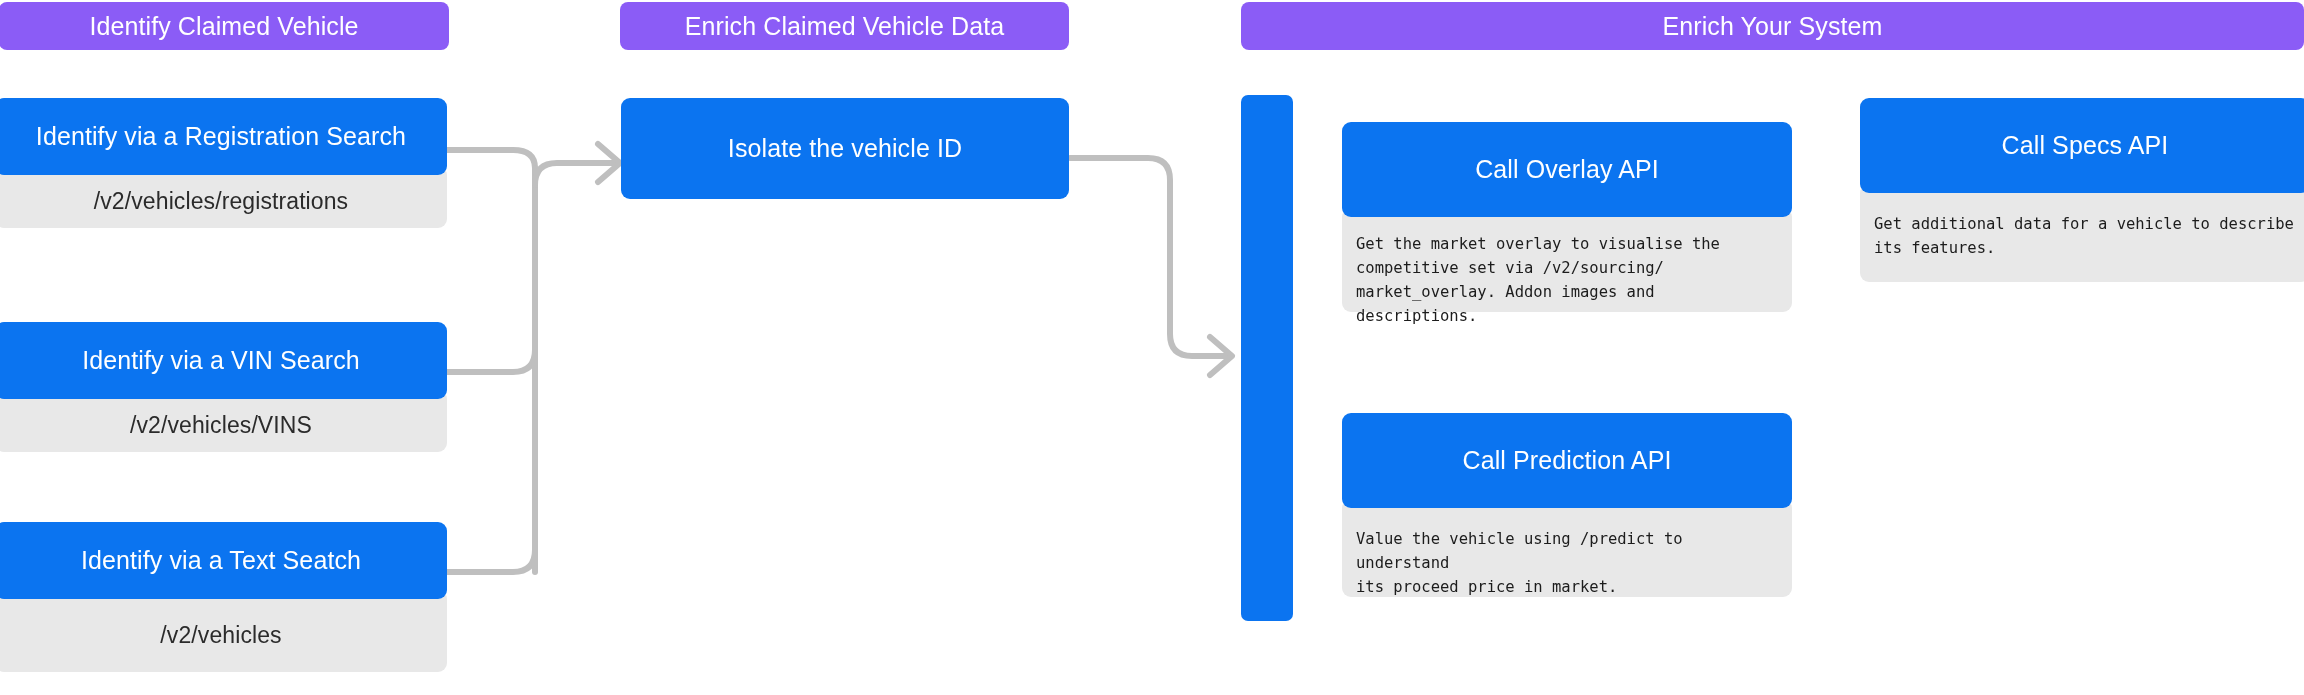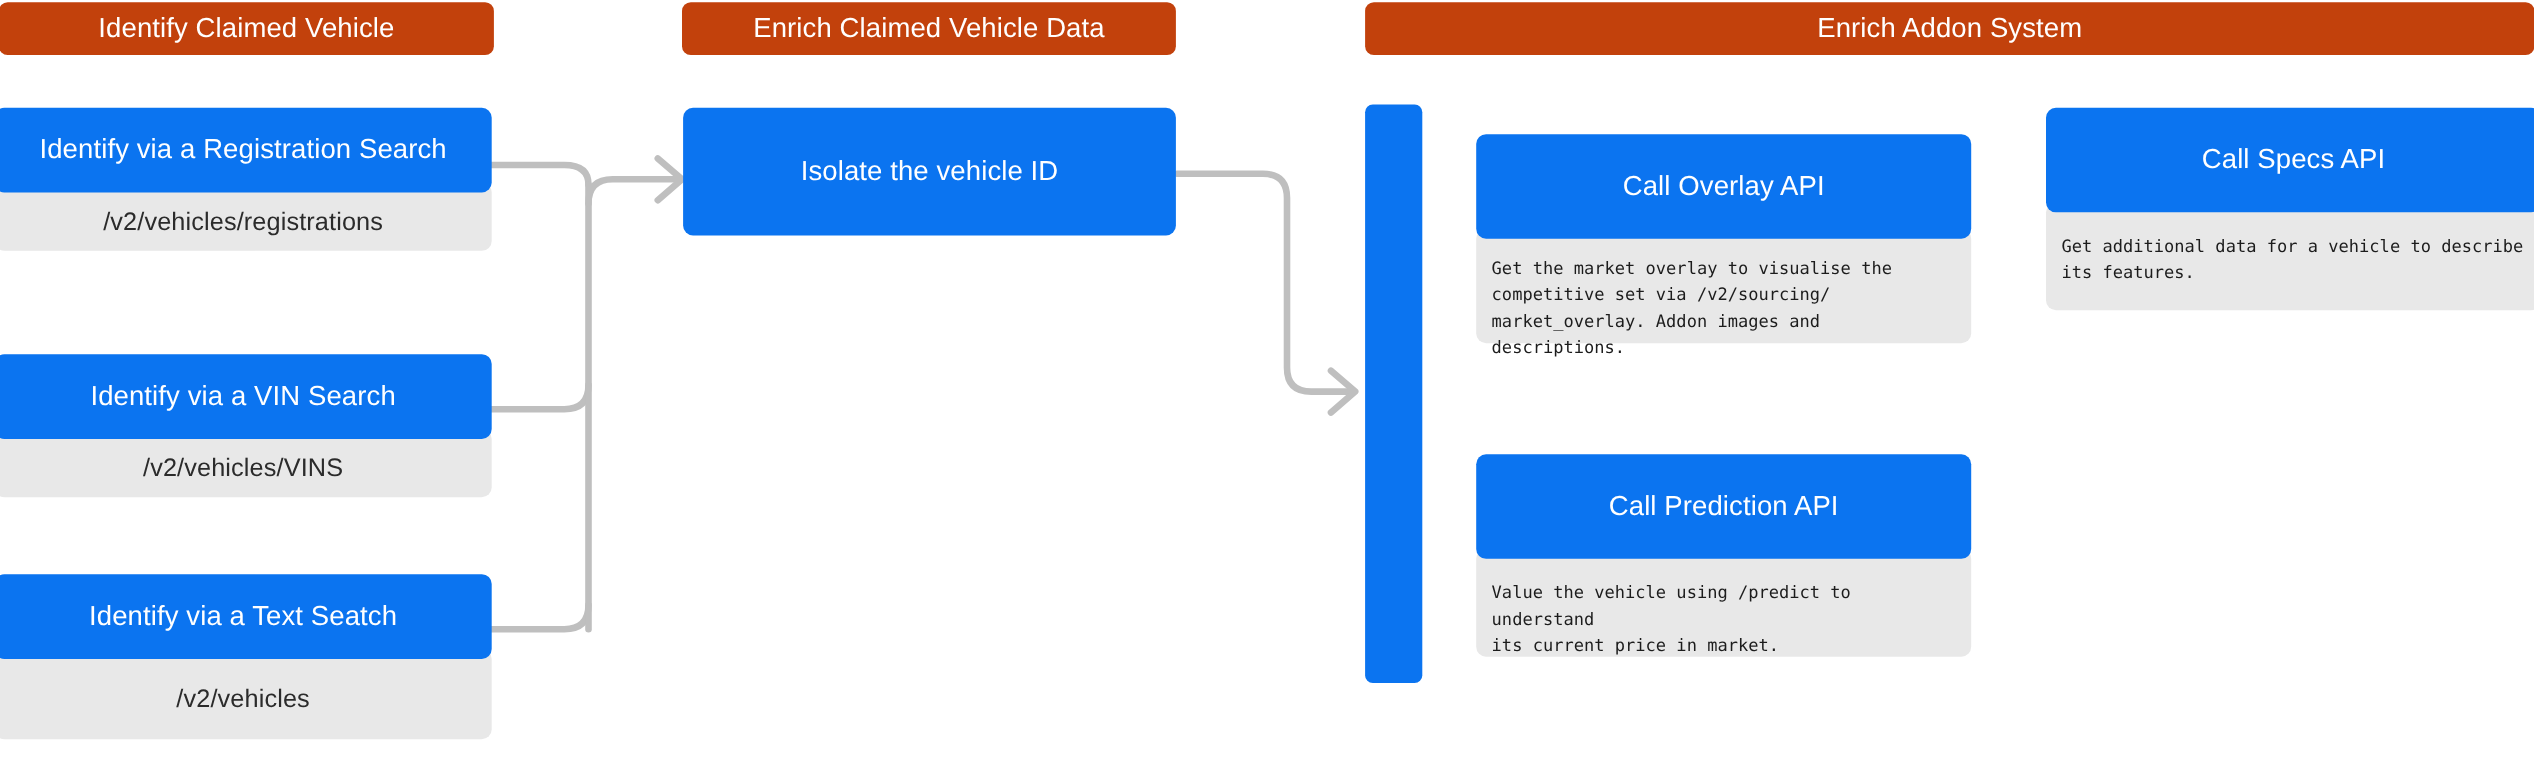--- a/index.html
+++ b/index.html
@@ -19,21 +19,21 @@
   #canvas {
     position: absolute;
     left: 0; top: 0;
     width: 2304px;
     height: 695px;
   }
 
   
   .section-header {
     position: absolute;
-    background: #c2410c;
+    background: #8b5cf6;
     border-radius: 8px;
     color: #ffffff;
     display: flex;
     align-items: center;
     justify-content: center;
     font-size: 25px;
     font-weight: 500;
     letter-spacing: 0.1px;
     box-sizing: border-box;
     white-space: nowrap;
@@ -134,21 +134,21 @@
 
   <div class="section-header" style="left:-1px; top:2px; width:450px; height:48px;">
     <span>Identify Claimed Vehicle</span>
   </div>
 
   <div class="section-header" style="left:620px; top:2px; width:449px; height:48px;">
     <span>Enrich Claimed Vehicle Data</span>
   </div>
 
   <div class="section-header" style="left:1241px; top:2px; width:1063px; height:48px;">
-    <span>Enrich Addon System</span>
+    <span>Enrich Your System</span>
   </div>
 
   <div class="node" style="left:-5px; top:98px; width:452px;">
     <div class="node-title" style="height:77px;">Identify via a Registration Search</div>
     <div class="node-body" style="height:62px;">
       <span class="path-text">/v2/vehicles/registrations</span>
     </div>
   </div>
 
   <div class="node" style="left:-5px; top:322px; width:452px;">
@@ -159,39 +159,39 @@
   </div>
 
   <div class="node" style="left:-5px; top:522px; width:452px;">
     <div class="node-title" style="height:77px;">Identify via a Text Seatch</div>
     <div class="node-body" style="height:82px;">
       <span class="path-text">/v2/vehicles</span>
     </div>
   </div>
 
   <div class="node" style="left:621px; top:98px; width:448px;">
-    <div class="node-title" style="height:116px;text-align:center;">Isolate the vehicle ID</div>
+    <div class="node-title" style="height:101px;text-align:center;">Isolate the vehicle ID</div>
   </div>
 
   <div class="merge-bar" style="left:1241px; top:95px; width:52px; height:526px;"></div>
 
   <div class="node" style="left:1342px; top:98px; width:450px;">
     <div class="node-title" style="height:95px;margin-top:24px;">Call Overlay API</div>
     <div class="node-body mono" style="height:104px; padding:24px 14px 0 14px;">
       <span class="desc-text">Get the market overlay to visualise the
 competitive set via /v2/sourcing/
 market_overlay. Addon images and descriptions.</span>
     </div>
   </div>
 
   <div class="node" style="left:1342px; top:376px; width:450px;margin-top:37px;">
     <div class="node-title" style="height:95px;">Call Prediction API</div>
     <div class="node-body mono" style="height:98px; padding:28px 14px 0 14px;">
       <span class="desc-text">Value the vehicle using /predict to understand
-its current price in market.</span>
+its proceed price in market.</span>
     </div>
   </div>
 
   <div class="node" style="left:1860px; top:98px; width:450px;">
     <div class="node-title" style="height:95px;">Call Specs API</div>
     <div class="node-body mono" style="height:98px; padding:28px 14px 0 14px;">
       <span class="desc-text">Get additional data for a vehicle to describe
 its features.</span>
     </div>
   </div>

